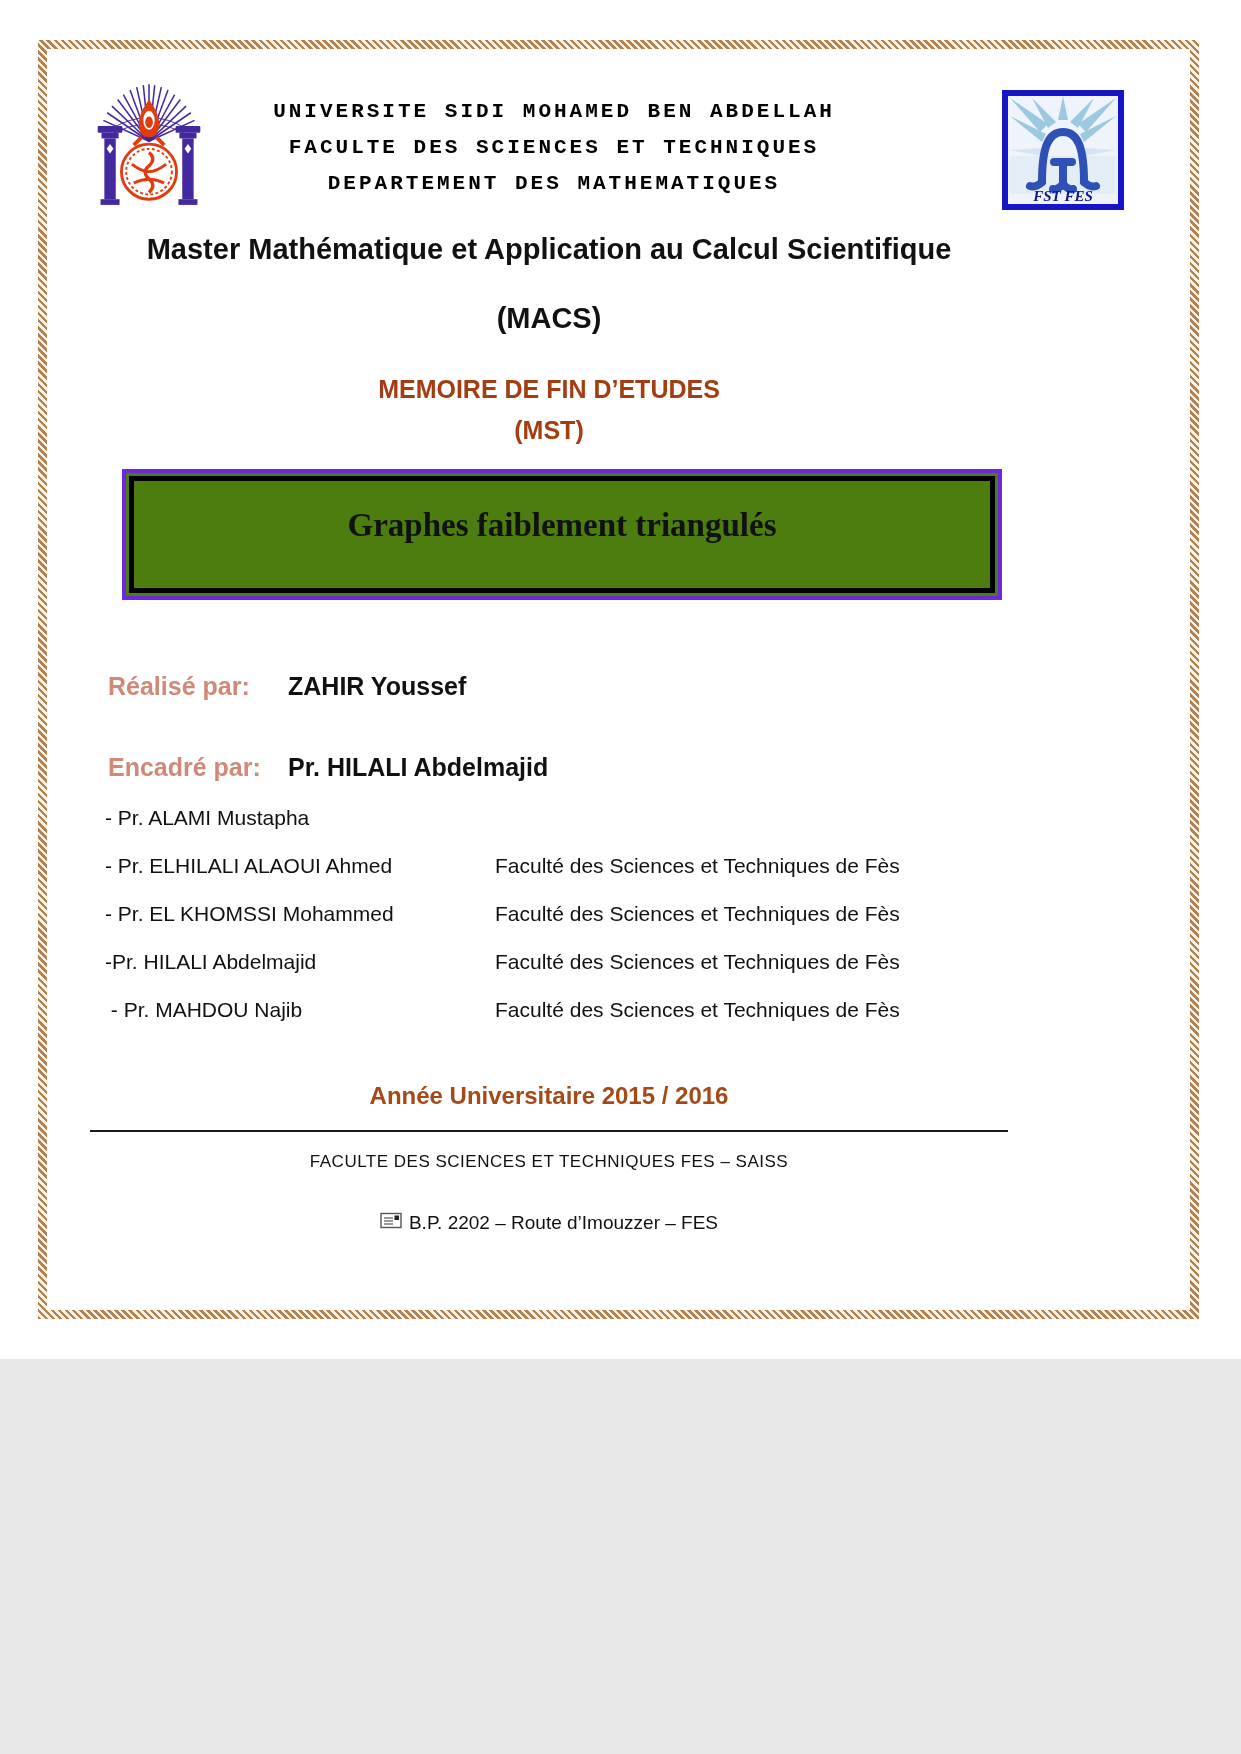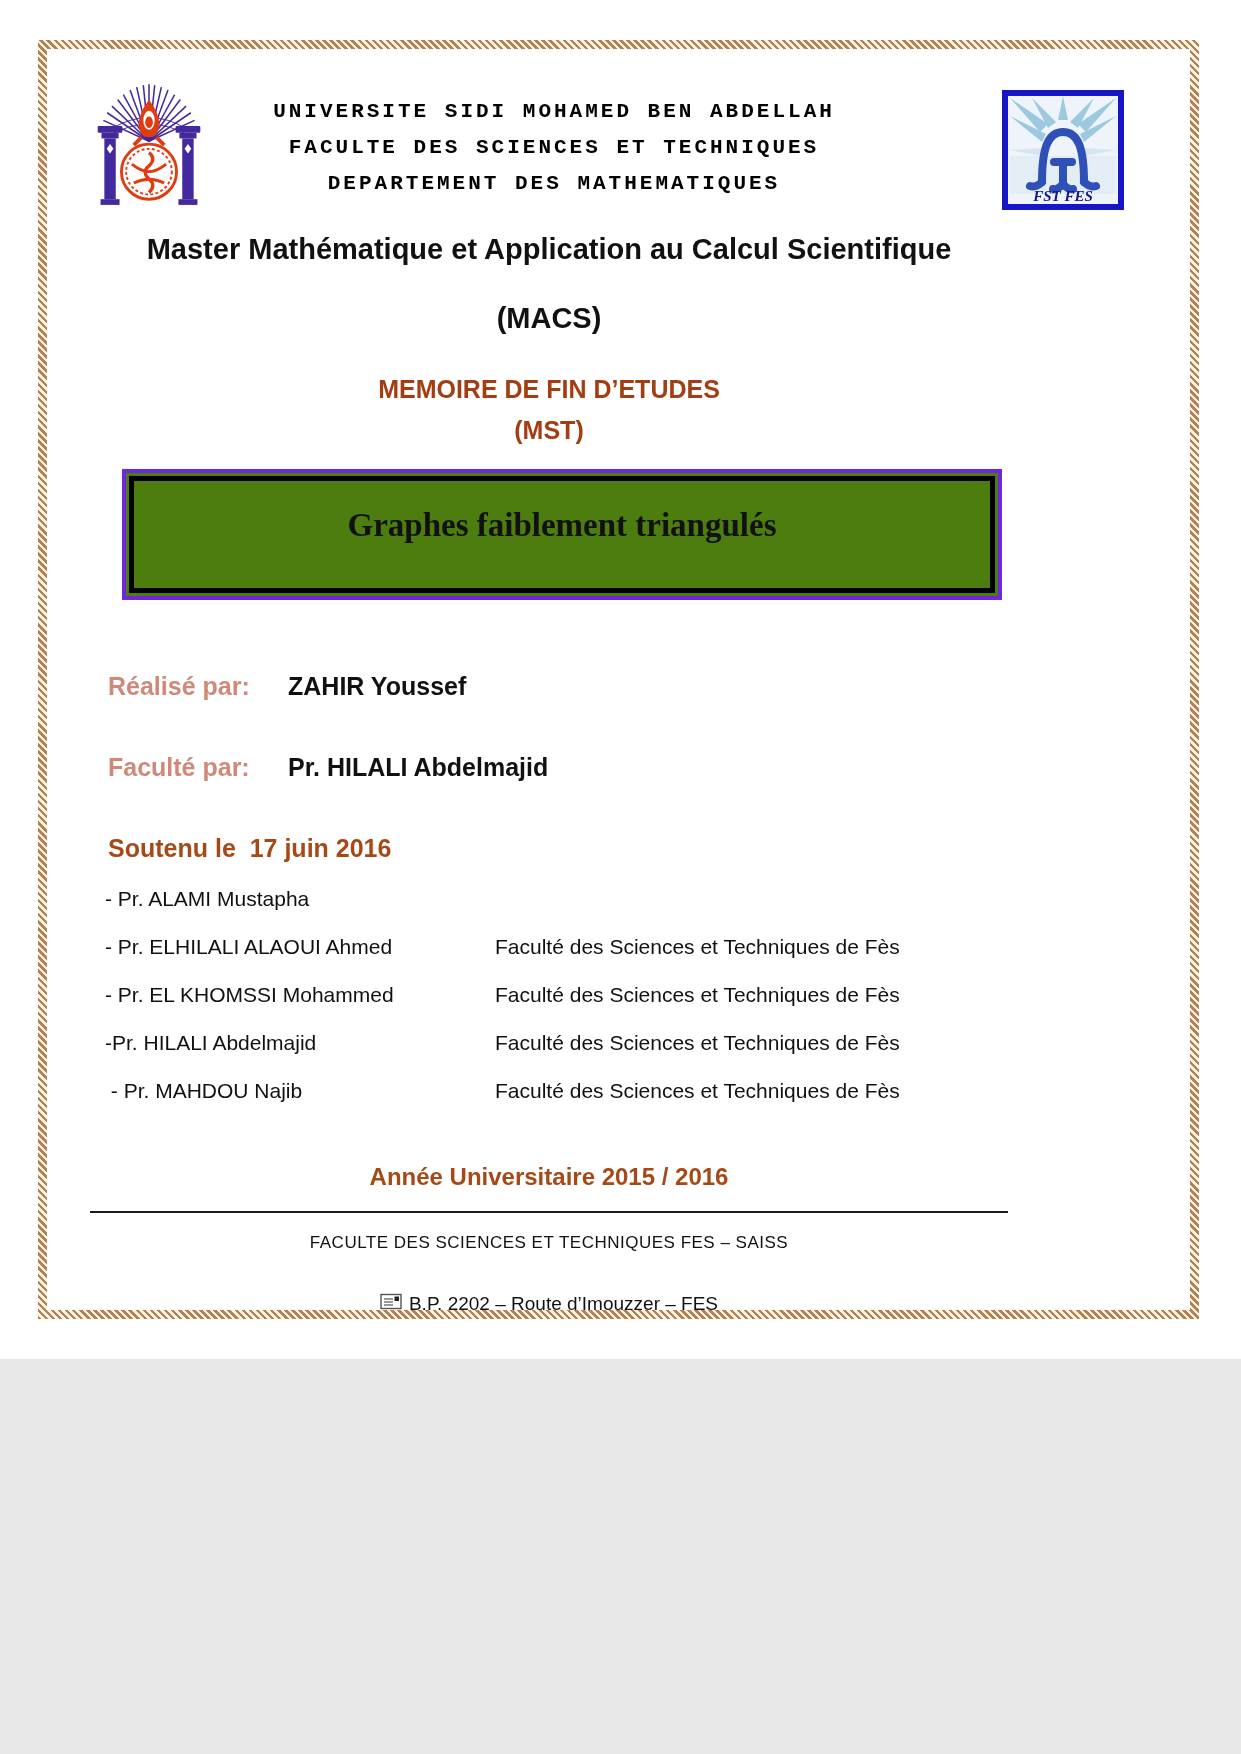--- a/index.html
+++ b/index.html
@@ -161,25 +161,24 @@
       <div class="title-box-inner">
         <div class="thesis-title">Graphes faiblement triangulés</div>
       </div>
     </div>
 
     <div class="pair-row row-realise">
       <span class="pair-label">Réalisé par:</span>
       <span class="pair-value">ZAHIR Youssef</span>
     </div>
     <div class="pair-row row-encadre">
-      <span class="pair-label">Faculté par:</span>
+      <span class="pair-label">Encadré par:</span>
       <span class="pair-value">Pr. HILALI Abdelmajid</span>
     </div>
 
-    <div class="soutenu">Soutenu le  17 juin 2016</div>
 
     <div class="jury">
       <div class="jury-row">
         <div class="jury-name">- Pr. ALAMI Mustapha</div>
       </div>
       <div class="jury-row">
         <div class="jury-name">- Pr. ELHILALI ALAOUI Ahmed</div>
         <div class="jury-affil">Faculté des Sciences et Techniques de Fès</div>
       </div>
       <div class="jury-row">

